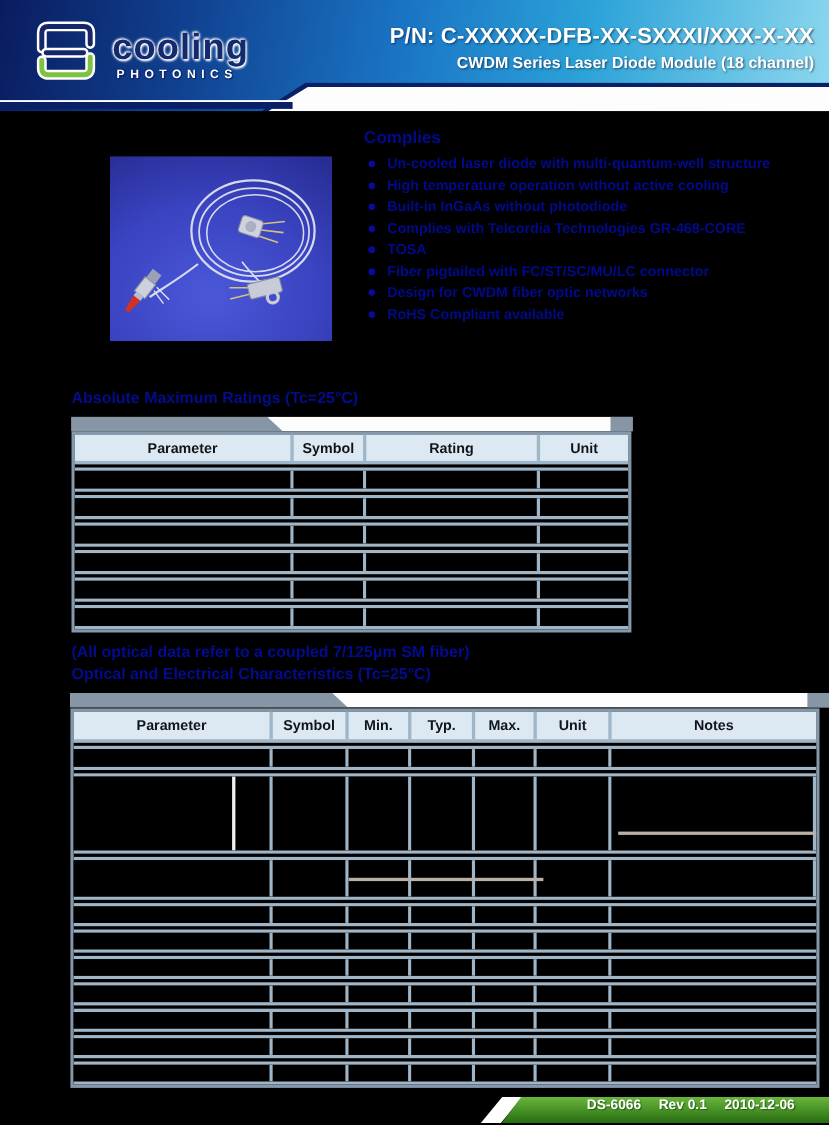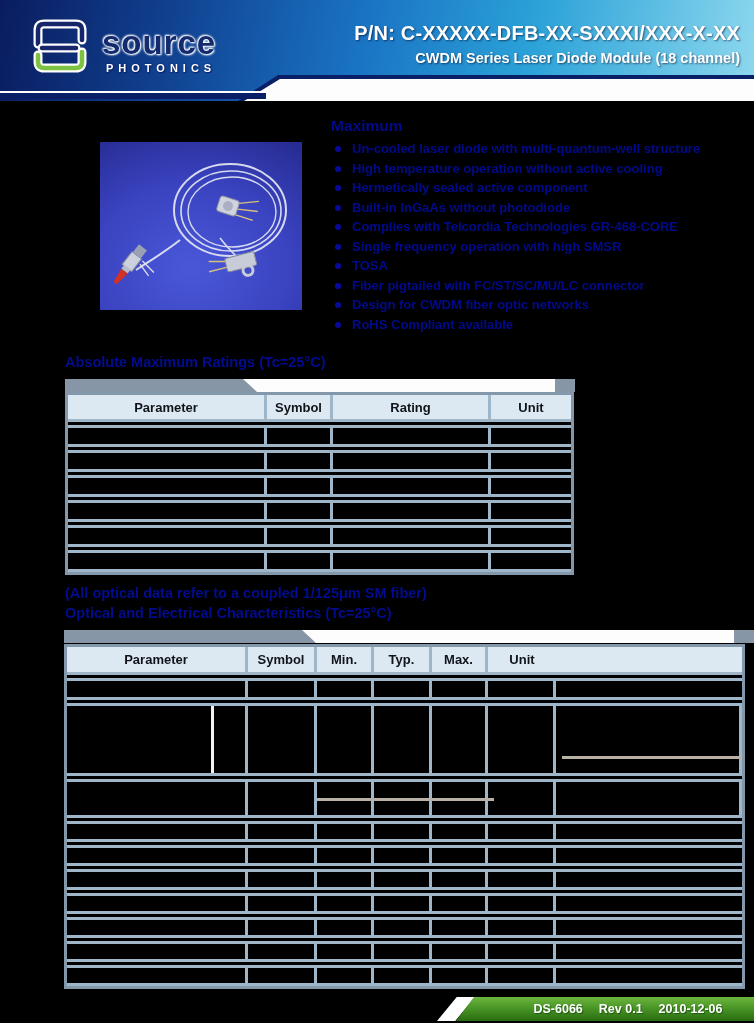--- a/index.html
+++ b/index.html
@@ -71,40 +71,40 @@
   .ovl-white-v{position:absolute;left:144px;top:0;bottom:0;width:3px;background:#f2f2ee;}
   .ovl-beige-notes{position:absolute;left:495px;right:0;top:50px;height:3px;background:#b9b0a6;}
   .ovl-beige-mtm{position:absolute;left:250px;width:177px;top:16px;height:3px;background:#b9b0a6;}
 
   
   .footer-wedge{position:absolute;left:437px;top:997px;width:38px;height:24px;background:#fff;
     clip-path:polygon(52% 0,100% 0,48% 100%,0 100%);}
   .footer-green{position:absolute;left:456px;top:997px;width:298px;height:24px;
     background:linear-gradient(180deg,#6cb63e 0%,#4a9627 45%,#2a6c12 100%);
     clip-path:polygon(18px 0,100% 0,100% 100%,0 100%);
-    display:flex;align-items:center;justify-content:center;gap:16px;padding-left:46px;box-sizing:border-box;}
+    display:flex;justify-content:center;gap:16px;padding-left:46px;box-sizing:border-box;}
   .footer-green span{color:#fff;font-size:12.5px;font-weight:bold;
     text-shadow:1px 1px 1px rgba(0,40,0,.5);}
 </style>
 </head>
 <body>
 
 <div class="page">
 
   <div class="header">
     <div class="logo">
       <svg class="logo-mark" width="64" height="64" viewBox="0 0 64 64">
         <path d="M10 30 V16 Q10 10 16 10 H48 Q54 10 54 16 V26" fill="none" stroke="#ffffff" stroke-width="9" stroke-linecap="round"></path>
         <path d="M10 30 V16 Q10 10 16 10 H48 Q54 10 54 16 V26" fill="none" stroke="#16266b" stroke-width="4.5" stroke-linecap="round"></path>
         <path d="M14 34 H48" fill="none" stroke="#ffffff" stroke-width="9" stroke-linecap="round"></path>
         <path d="M14 34 H48" fill="none" stroke="#16266b" stroke-width="4.5" stroke-linecap="round"></path>
         <path d="M54 38 V48 Q54 54 48 54 H16 Q10 54 10 48 V41" fill="none" stroke="#ffffff" stroke-width="9" stroke-linecap="round"></path>
         <path d="M54 38 V48 Q54 54 48 54 H16 Q10 54 10 48 V41" fill="none" stroke="#7dc243" stroke-width="4.5" stroke-linecap="round"></path>
       </svg>
-      <div class="logo-word">source</div>
+      <div class="logo-word">cooling</div>
       <div class="logo-sub">PHOTONICS</div>
     </div>
     <div class="head-text">
       <div class="head-pn">P/N: C-XXXXX-DFB-XX-SXXXI/XXX-X-XX</div>
       <div class="head-sub">CWDM Series Laser Diode Module (18 channel)</div>
     </div>
   </div>
   <div class="swoosh-navy"></div>
   <div class="swoosh-white"></div>
   <div class="left-strip"></div>
@@ -149,28 +149,27 @@
       <rect x="-5" y="-6" width="16" height="12" fill="#cdd1dd" stroke="#858a9f"></rect>
       <rect x="11" y="-5" width="10" height="10" fill="#9ba1b5"></rect>
       <rect x="-9" y="-4" width="5" height="8" fill="#b8bdcb"></rect>
       <polygon points="-9,-4 -24,-2 -24,2 -9,4" fill="#d23124"></polygon>
       <line x1="6" y1="8" x2="2" y2="22" stroke="#dfe2ee" stroke-width="1.3"></line>
       <line x1="10" y1="8" x2="8" y2="24" stroke="#dfe2ee" stroke-width="1.3"></line>
     </g>
   </svg>
 
   <div class="features">
-    <div class="features-title">Maximum</div>
+    <div class="features-title">Complies</div>
     <ul>
       <li><span class="dot"></span><span>Un-cooled laser diode with multi-quantum-well structure</span></li>
       <li><span class="dot"></span><span>High temperature operation without active cooling</span></li>
-      <li><span class="dot"></span><span>Hermetically sealed active component</span></li>
       <li><span class="dot"></span><span>Built-in InGaAs without photodiode</span></li>
       <li><span class="dot"></span><span>Complies with Telcordia Technologies GR-468-CORE</span></li>
-      <li><span class="dot"></span><span>Single frequency operation with high SMSR</span></li>
+      <li><span class="dot"></span></li>
       <li><span class="dot"></span><span>TOSA</span></li>
       <li><span class="dot"></span></li>
       <li><span class="dot"></span><span>Fiber pigtailed with FC/ST/SC/MU/LC connector</span></li>
       <li><span class="dot"></span><span>Design for CWDM fiber optic networks</span></li>
       <li><span class="dot"></span><span>RoHS Compliant available</span></li>
     </ul>
   </div>
 
   <div class="h-navy" style="left:65px;top:354px;">Absolute Maximum Ratings (Tc=25°C)</div>
   <div class="tab-strip" style="left:65px;top:379px;width:510px;">
@@ -215,34 +214,35 @@
         <div class="td"></div>
       </div>
     <div class="trow">
         <div class="td"></div>
         <div class="td"></div>
         <div class="td"></div>
         <div class="td"></div>
       </div>
   </div>
 
-  <div class="h-navy" style="left:65px;top:585px;">(All optical data refer to a coupled 1/125μm SM fiber)</div>
+  <div class="h-navy" style="left:65px;top:585px;">(All optical data refer to a coupled 7/125μm SM fiber)</div>
   <div class="h-navy" style="left:65px;top:605px;text-align:center;">Optical and Electrical Characteristics  (Tc=25°C)</div>
   <div class="tab-strip" style="left:64px;top:630px;width:690px;">
     <div class="tab-gray" style="width:252px;"></div>
     <div class="tab-cap"></div>
   </div>
   <div class="dtable t2">
     <div class="thead">
       <div class="hc">Parameter</div>
       <div class="hc">Symbol</div>
       <div class="hc">Min.</div>
       <div class="hc">Typ.</div>
       <div class="hc">Max.</div>
       <div class="hc">Unit</div>
+      <div class="hc">Notes</div>
     </div>
     <div class="trow r-thin">
         <div class="td"></div>
         <div class="td"></div>
         <div class="td"></div>
         <div class="td"></div>
         <div class="td"></div>
         <div class="td"></div>
         <div class="td"></div>
       </div>

